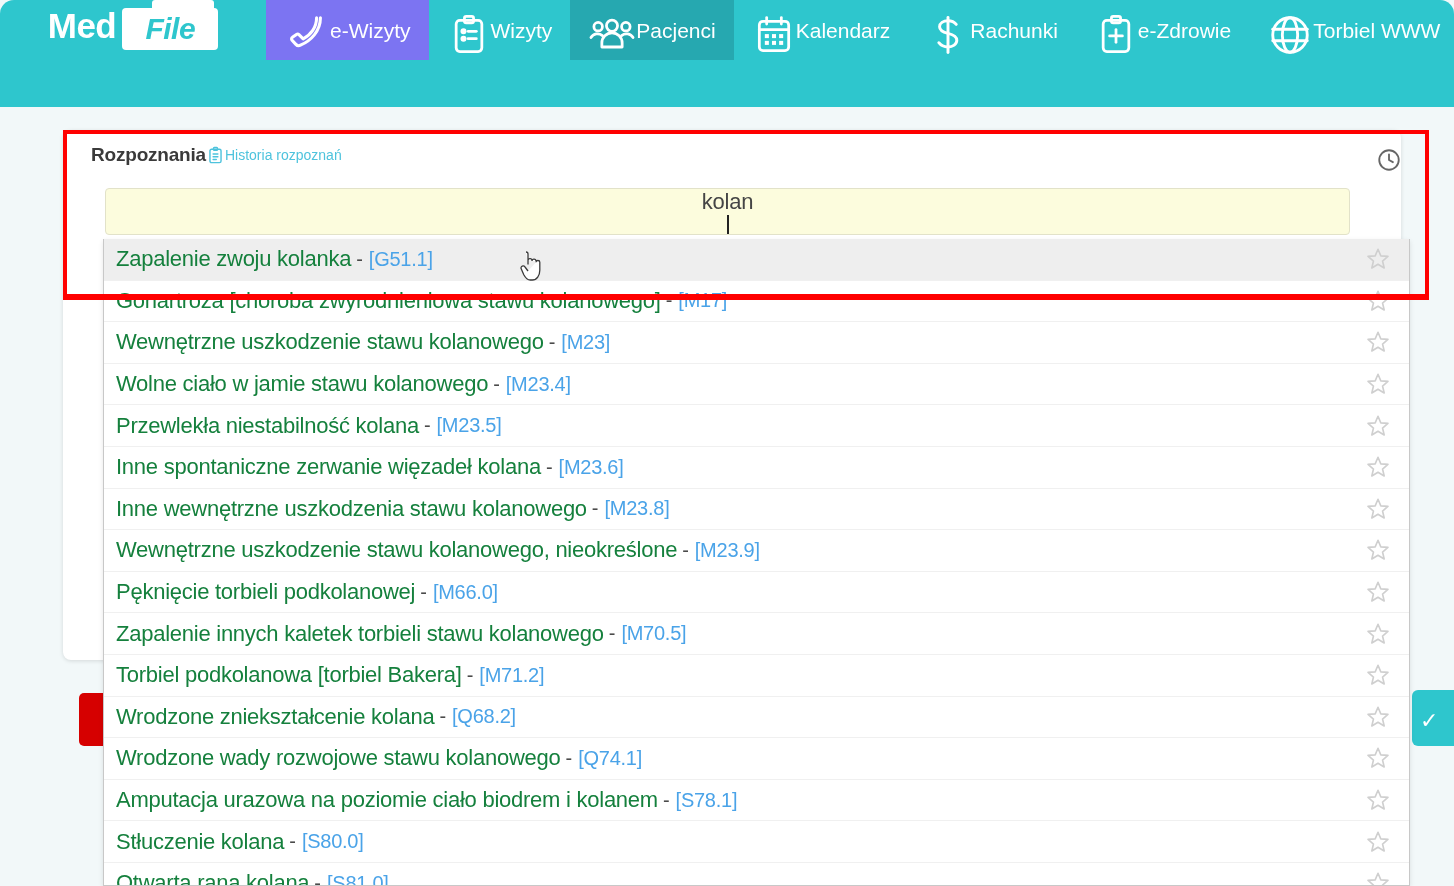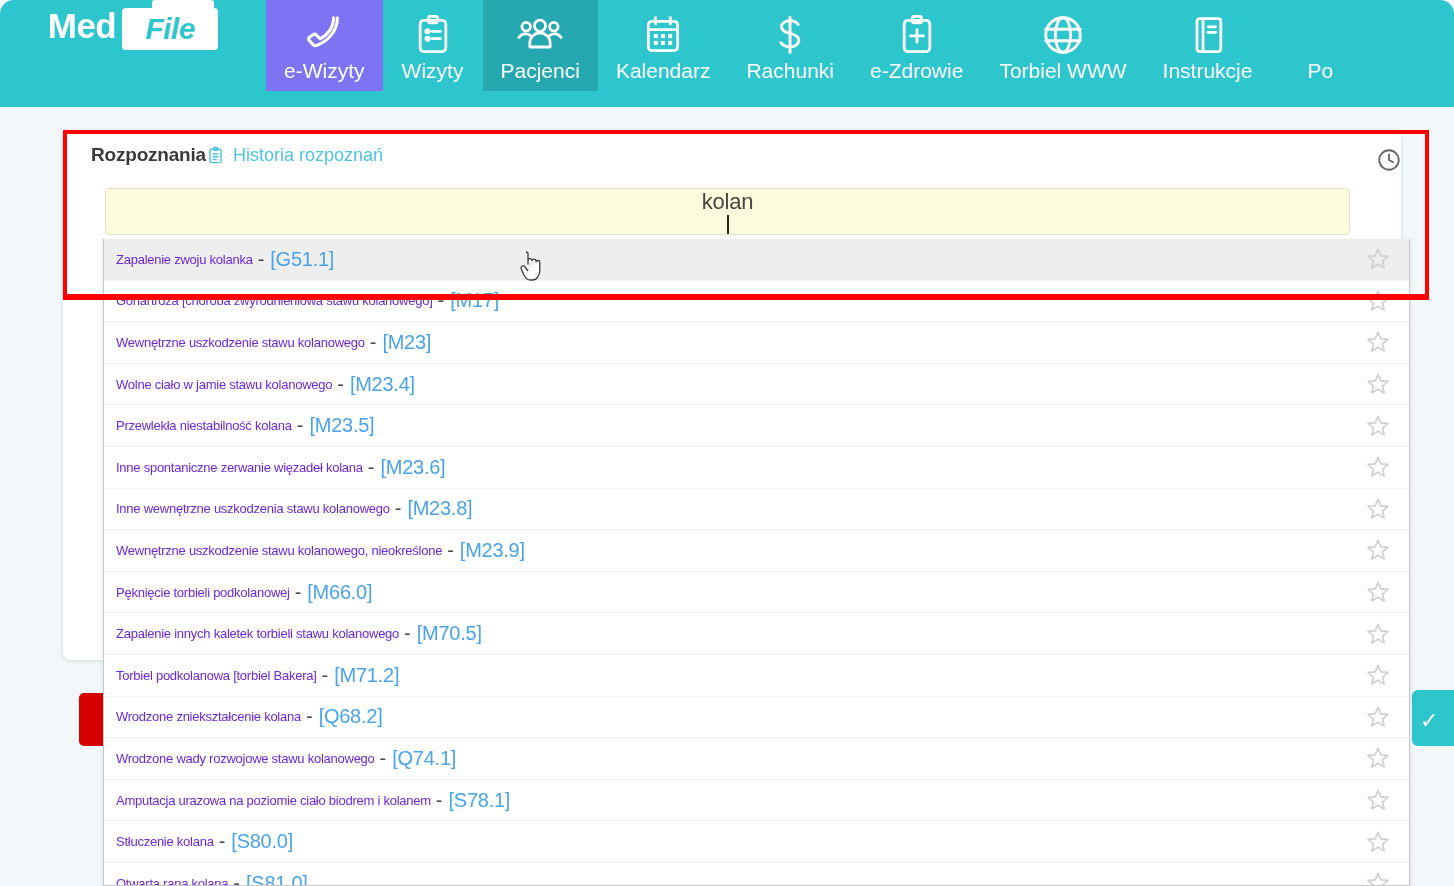--- a/index.html
+++ b/index.html
@@ -79,21 +79,21 @@
     font-size: 30px;
     font-weight: bold;
     font-style: italic;
     letter-spacing: -0.5px;
   }
 
   .nav-item {
     flex: 0 0 auto;
     padding: 10px 18px 0 18px;
     display: flex;
-    flex-direction: column;
+    flex-direction: row;
     align-items: center;
     justify-content: flex-start;
     color: #ffffff;
     cursor: pointer;
     user-select: none;
     min-width: 100px;
   }
   .nav-item.purple { background: #7c74f2; }
   .nav-item.active { background: #26a8b0; }
   .nav-icon {
@@ -129,23 +129,22 @@
   }
   .card-title {
     font-size: 19px;
     font-weight: bold;
     color: #3a3a3a;
     letter-spacing: -0.2px;
   }
   .history-link {
     display: flex;
     align-items: center;
-    gap: 8px;
     color: #4ec3dd;
-    font-size: 18px;
+    font-size: 14px;
     cursor: pointer;
     text-decoration: none;
   }
   .history-link svg { display:block; }
 
   
   .search-box {
     position: absolute;
     left: 42px; top: 58px;
     width: 1245px; height: 47px;
@@ -220,22 +219,22 @@
     display: flex;
     align-items: center;
     padding: 0 14px 0 12px;
     cursor: pointer;
     border-bottom: 1px solid #f0f0f0;
   }
   .dd-item.highlight {
     background: #eeeeee;
   }
   .dd-label {
-    font-size: 13px;
-    color: #6d28d9;
+    font-size: 22px;
+    color: #15803d;
     letter-spacing: -0.25px;
     white-space: nowrap;
   }
   .dd-code {
     font-size: 20px;
     color: #4aa3e8;
     letter-spacing: -0.25px;
     margin-left: 6px;
     white-space: nowrap;
   }

